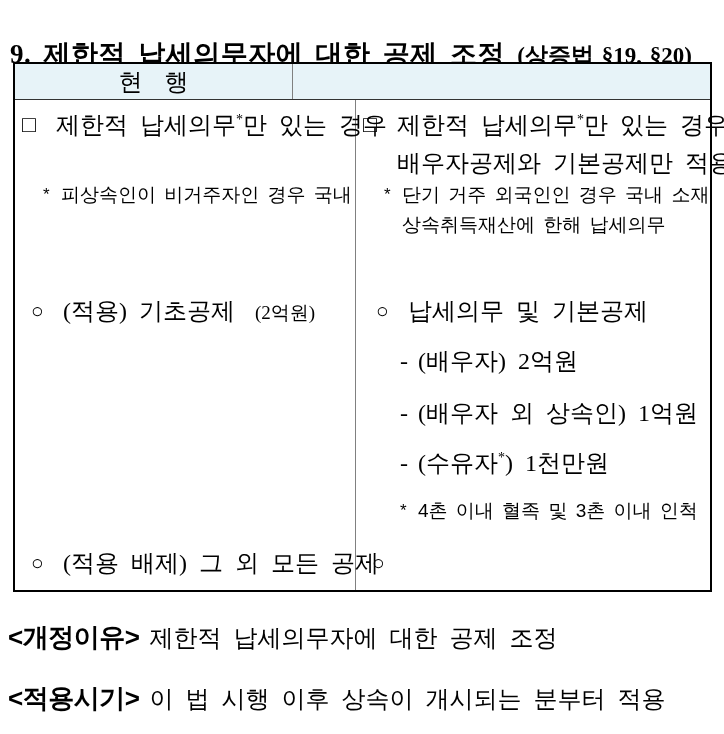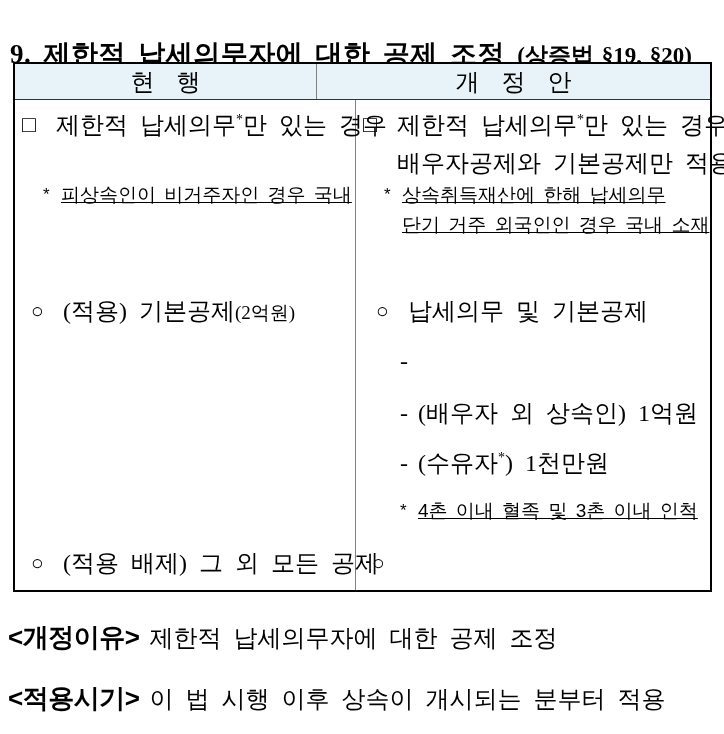--- a/index.html
+++ b/index.html
@@ -51,49 +51,49 @@
   }
   .t-header .hcell {
     display: flex;
     align-items: center;
     justify-content: center;
     font-family: "Liberation Serif", serif;
     font-size: 24px;
     word-spacing: 16px;
     white-space: nowrap;
   }
-  .t-header .hcell.left  { width: 302px; border-right: 1px solid #808080; box-sizing: border-box; }
+  .t-header .hcell.left  { width: 278px; border-right: 1px solid #808080; box-sizing: border-box; }
   .t-header .hcell.right { flex: 1; }
 
   .t-body { display: flex; height: 490px; }
   .cell { position: relative; font-family: "Liberation Serif", serif; font-size: 24px; }
   .cell.left  { width: 341px; border-right: 1px solid #808080; box-sizing: border-box; }
   .cell.right { flex: 1; }
 
   .row { position: absolute; display: flex; white-space: nowrap; }
 
   
   .sq-item { left: 7px; top: 6px; }
   .sq-item .marker { width: 34px; font-size: 23px; line-height: 38px; }
   .sq-item .lines  { line-height: 38px; word-spacing: 6px; }
 
   
   .footnote {
     font-family: "Liberation Sans", sans-serif;
     font-size: 19px;
   }
   .footnote .marker { width: 18px; font-size: 17px; line-height: 30px; }
-  .footnote .lines  { line-height: 30px; word-spacing: 3px; text-decoration: underline; }
+  .footnote .lines  { line-height: 30px; word-spacing: 3px; }
   .fn1 { left: 28px; top: 80px; }
   .fn2 { left: 44px; top: 396px; }
 
   
   .circ-item .marker { width: 32px; font-size: 21px; line-height: 30px; }
   .circ-item .lines  { line-height: 30px; word-spacing: 6px; }
-  .small-paren { font-size: 19px; }
+  .small-paren { font-size: 19px; margin-left: 20px; }
 
   
   .dash-item { word-spacing: 6px; line-height: 30px; }
   .dash-item .marker { width: 18px; }
 
   sup.star {
     font-size: 14px;
     line-height: 0;
     vertical-align: 9px;
   }
@@ -126,21 +126,20 @@
 
   <div class="doc-title">
     <span>9. 제한적 납세의무자에 대한 공제 조정</span>
     <span class="ref">(상증법 §19, §20)</span>
   </div>
 
   <div class="compare-table">
 
     <div class="t-header">
       <div class="hcell left">현 행</div>
-      <div class="hcell right">개 정 안</div>
     </div>
 
     <div class="t-body">
 
       <div class="cell left">
 
         <div class="row sq-item">
           <span class="marker">□</span>
           <div class="lines">
             <div><span>제한적 납세의무</span><sup class="star">*</sup><span>만 있는 경우</span></div>
@@ -149,21 +148,21 @@
 
         <div class="row footnote fn1">
           <span class="marker">*</span>
           <div class="lines">
             <div>피상속인이 비거주자인 경우 국내</div>
           </div>
         </div>
 
         <div class="row circ-item" style="left:16px; top:196px;">
           <span class="marker">○</span>
-          <div class="lines"><span>(적용) 기본공제</span><span class="small-paren">(2억원)</span></div>
+          <div class="lines"><span>(적용) 기초공제</span><span class="small-paren">(2억원)</span></div>
         </div>
 
         <div class="row circ-item" style="left:16px; top:448px;">
           <span class="marker">○</span>
           <div class="lines">(적용 배제) 그 외 모든 공제</div>
         </div>
 
       </div>
 
       <div class="cell right">
@@ -172,32 +171,33 @@
           <span class="marker">□</span>
           <div class="lines">
             <div><span>제한적 납세의무</span><sup class="star">*</sup><span>만 있는 경우</span></div>
             <div>배우자공제와 기본공제만 적용</div>
           </div>
         </div>
 
         <div class="row footnote fn1">
           <span class="marker">*</span>
           <div class="lines">
+            <div>단기 거주 외국인인 경우 국내 소재</div>
             <div>상속취득재산에 한해 납세의무</div>
-            <div>단기 거주 외국인인 경우 국내 소재</div>
           </div>
         </div>
 
         <div class="row circ-item" style="left:20px; top:196px;">
           <span class="marker">○</span>
           <div class="lines">납세의무 및 기본공제</div>
         </div>
 
         <div class="row dash-item" style="left:44px; top:246px;">
           <span class="marker">-</span>
+          <div class="lines">(배우자) 2억원</div>
         </div>
 
         <div class="row dash-item" style="left:44px; top:298px;">
           <span class="marker">-</span>
           <div class="lines">(배우자 외 상속인) 1억원</div>
         </div>
 
         <div class="row dash-item" style="left:44px; top:348px;">
           <span class="marker">-</span>
           <div class="lines"><span>(수유자</span><sup class="star">*</sup><span>) 1천만원</span></div>

